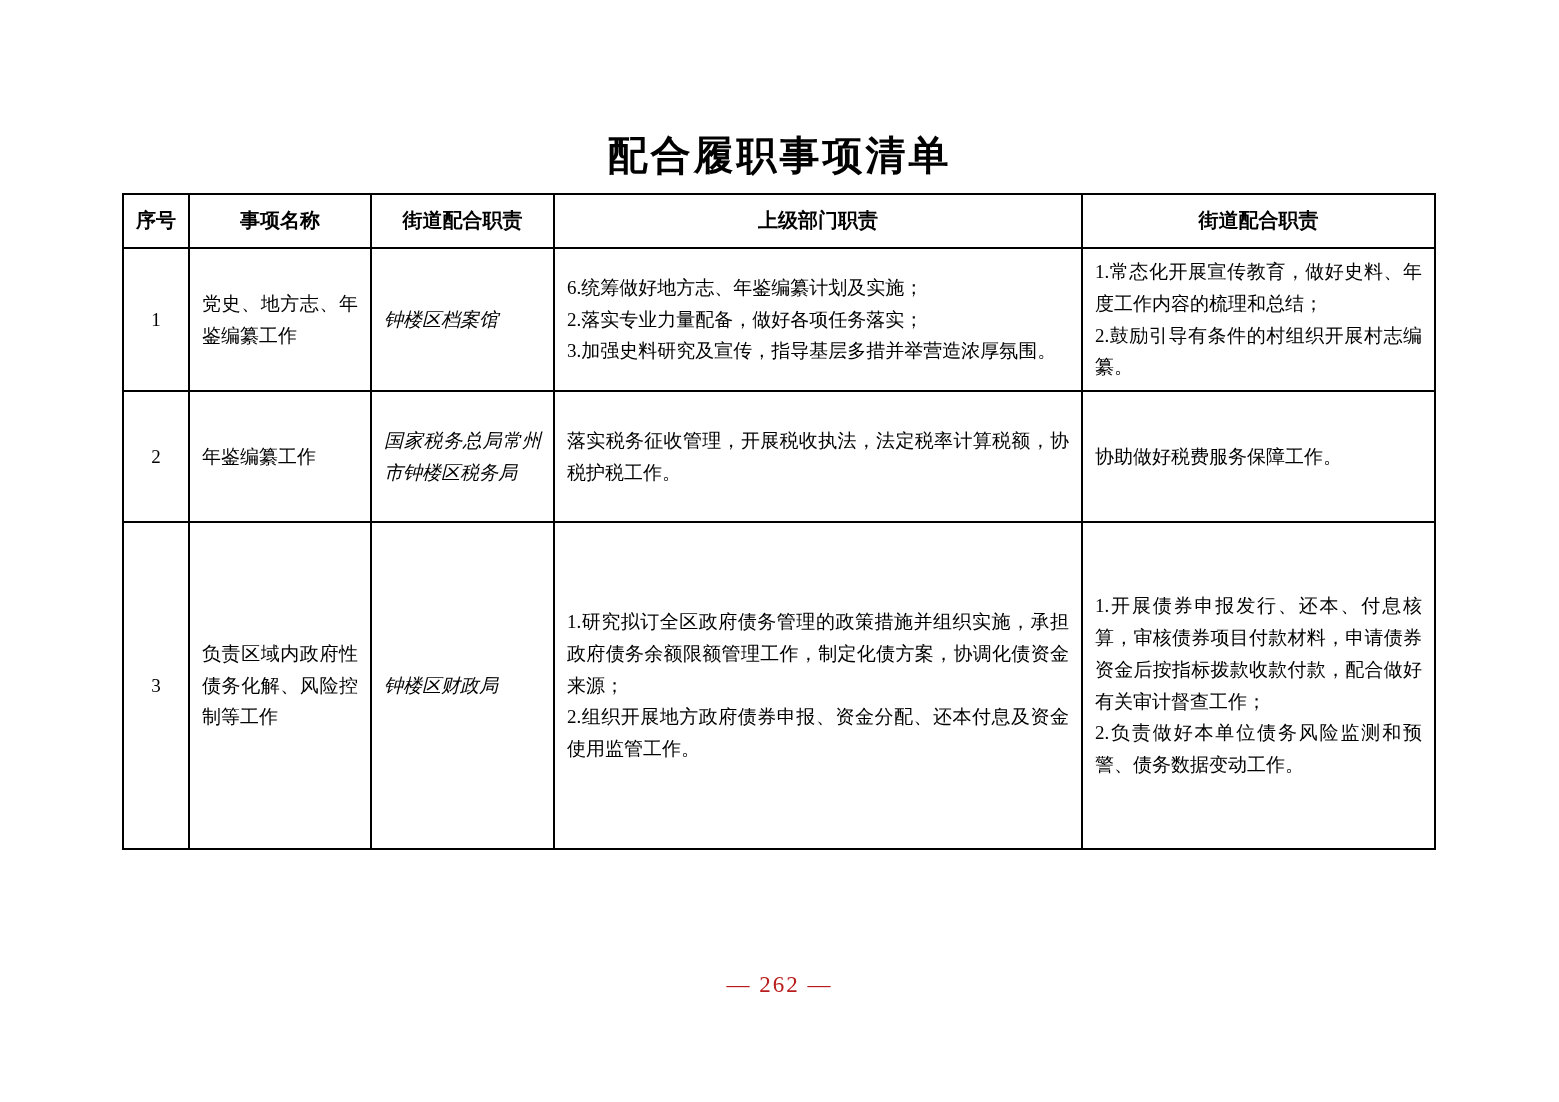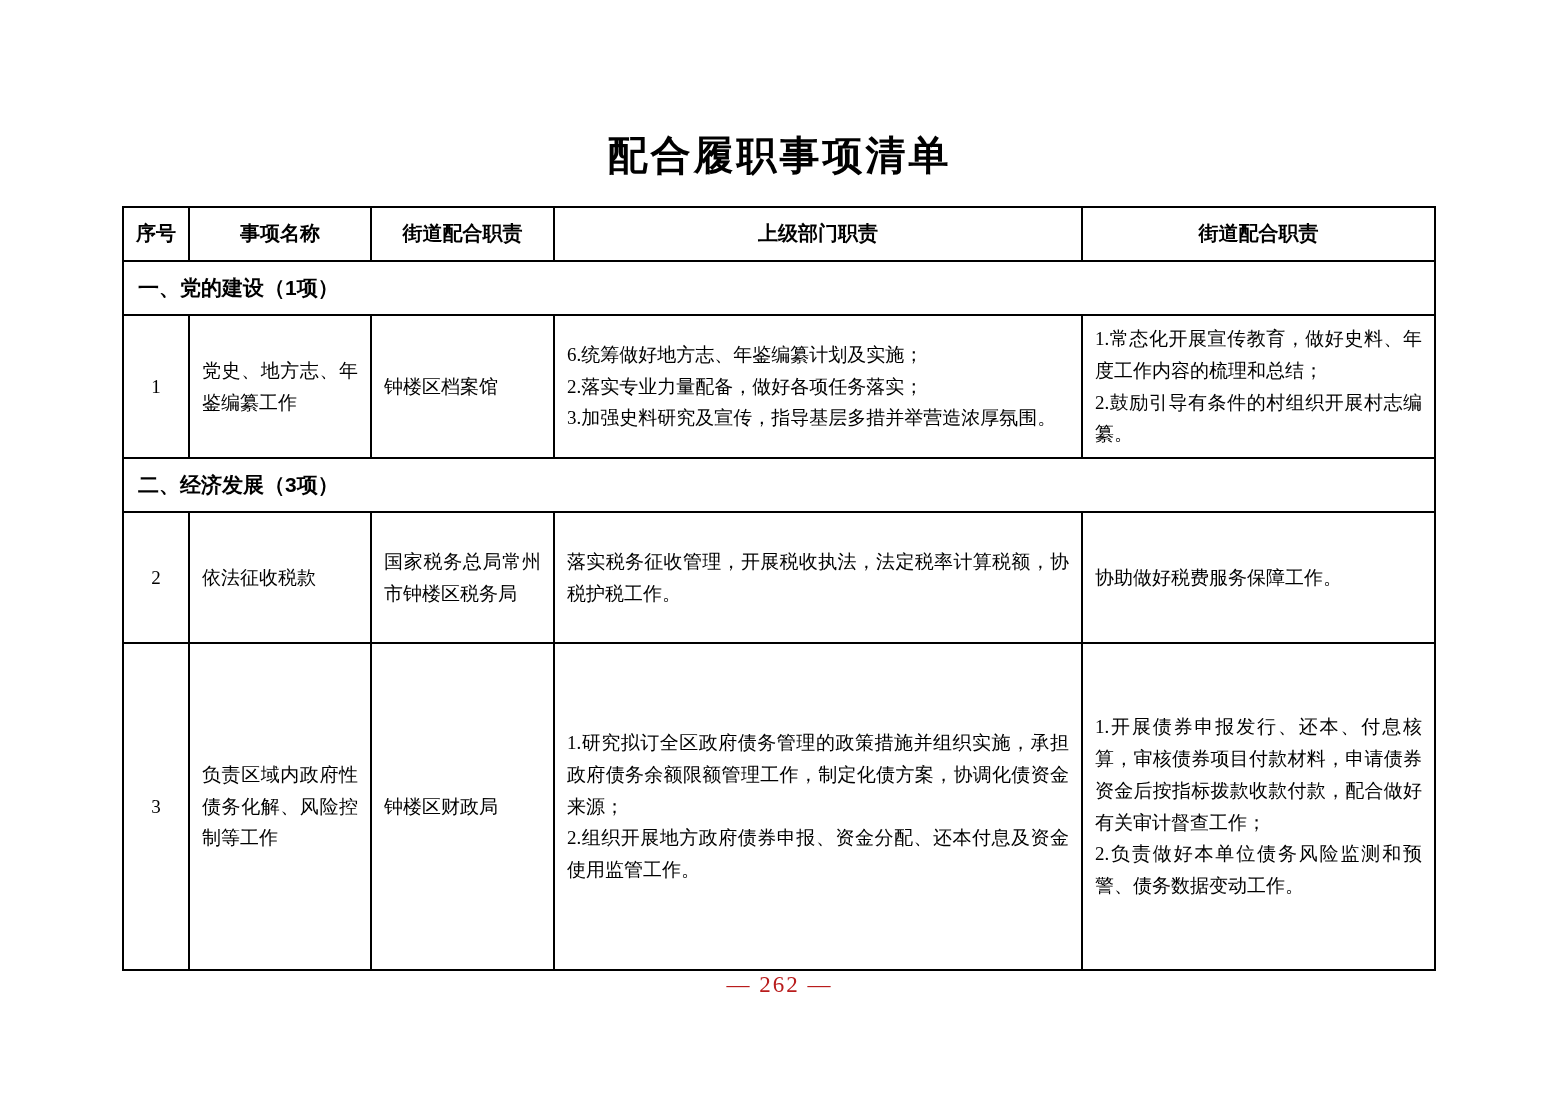--- a/index.html
+++ b/index.html
@@ -22,21 +22,21 @@
     text-align: center;
     font-size: 40px;
     font-weight: bold;
     letter-spacing: 3px;
     font-family: "Liberation Serif", "DejaVu Serif", serif;
     color: #000000;
   }
   table.doc-table {
     position: absolute;
     left: 122px;
-    top: 206px;
+    top: 193px;
     width: 1312px;
     border-collapse: collapse;
     table-layout: fixed;
     background: #ffffff;
   }
   table.doc-table th,
   table.doc-table td {
     border: 2px solid #000000;
     padding: 4px 12px;
     vertical-align: middle;
@@ -65,20 +65,21 @@
     text-align: center;
     font-size: 20px;
   }
   td.c-name {
     text-align: justify;
     padding: 4px 13px;
   }
   td.c-dept {
     text-align: justify;
     padding: 4px 10px;
+    font-style: italic;
   }
   td.c-duty {
     text-align: justify;
     white-space: pre-line;
     padding: 4px 12px;
   }
   tr.r1 td { height: 133px; }
   tr.r2 td { height: 121px; }
   tr.r3 td { height: 317px; }
   .footer {
@@ -110,42 +111,36 @@
     </colgroup>
     <tbody>
       <tr class="header-row">
         <th>序号</th>
         <th>事项名称</th>
         <th>街道配合职责</th>
         <th>上级部门职责</th>
         <th>街道配合职责</th>
       </tr>
 
-      <tr class="section-row">
-        <td colspan="5">一、党的建设（1项）</td>
-      </tr>
 
       <tr class="r1">
         <td class="c-no">1</td>
         <td class="c-name">党史、地方志、年鉴编纂工作</td>
         <td class="c-dept">钟楼区档案馆</td>
         <td class="c-duty">6.统筹做好地方志、年鉴编纂计划及实施；
 2.落实专业力量配备，做好各项任务落实；
 3.加强史料研究及宣传，指导基层多措并举营造浓厚氛围。</td>
         <td class="c-duty">1.常态化开展宣传教育，做好史料、年度工作内容的梳理和总结；
 2.鼓励引导有条件的村组织开展村志编纂。</td>
       </tr>
 
-      <tr class="section-row">
-        <td colspan="5">二、经济发展（3项）</td>
-      </tr>
 
       <tr class="r2">
         <td class="c-no">2</td>
-        <td class="c-name">依法征收税款</td>
+        <td class="c-name">年鉴编纂工作</td>
         <td class="c-dept">国家税务总局常州市钟楼区税务局</td>
         <td class="c-duty">落实税务征收管理，开展税收执法，法定税率计算税额，协税护税工作。</td>
         <td class="c-duty">协助做好税费服务保障工作。</td>
       </tr>
 
       <tr class="r3">
         <td class="c-no">3</td>
         <td class="c-name">负责区域内政府性债务化解、风险控制等工作</td>
         <td class="c-dept">钟楼区财政局</td>
         <td class="c-duty">1.研究拟订全区政府债务管理的政策措施并组织实施，承担政府债务余额限额管理工作，制定化债方案，协调化债资金来源；

